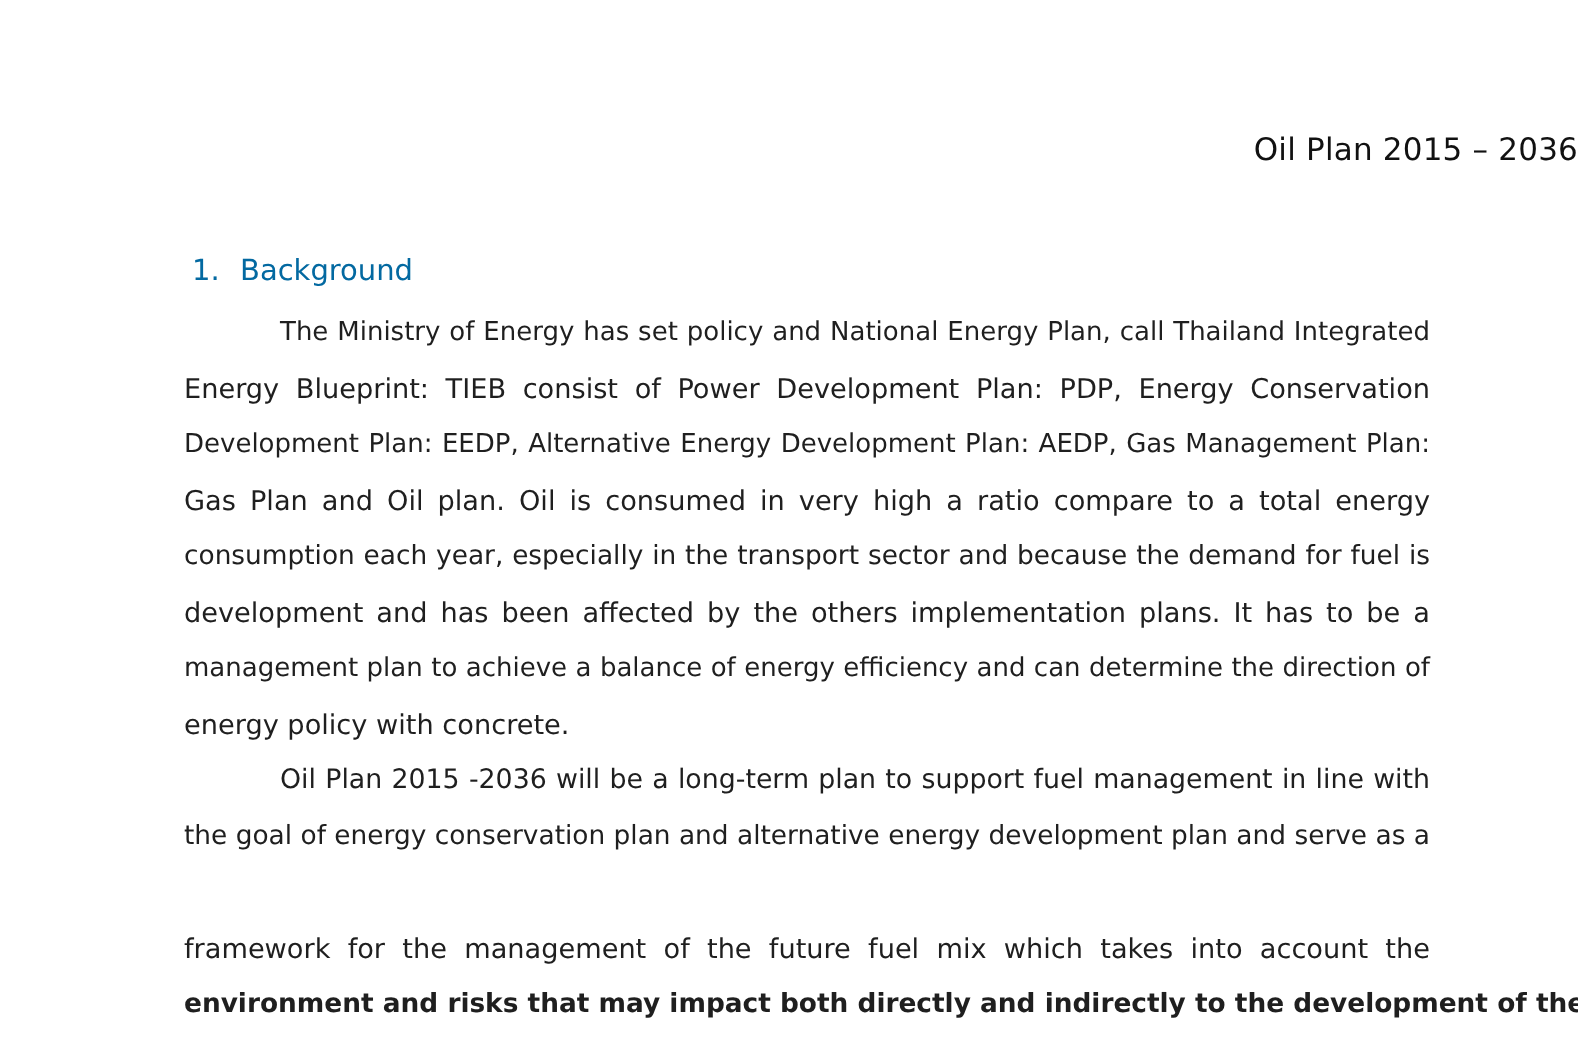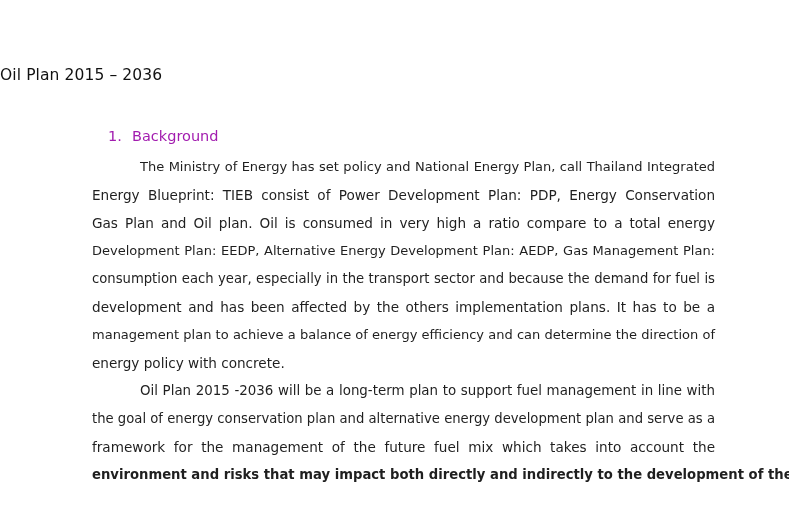--- a/index.html
+++ b/index.html
@@ -21,32 +21,32 @@
       top: 0;
       width: 789px;
       height: 525px;
       background: #ffffff;
     }
     .title {
       position: absolute;
       top: 66px;
       left: 0;
       width: 789px;
-      text-align: left;
+      text-align: right;
       font-size: 15.5px;
       font-weight: normal;
       letter-spacing: 0.1px;
       color: #111111;
     }
     .heading {
       position: absolute;
       top: 128px;
-      left: 108px;
+      left: 96px;
       font-size: 14.5px;
-      color: #a21caf;
+      color: #0369a1;
     }
     .heading .num {
       display: inline-block;
       width: 24px;
     }
     .body-lines {
       position: absolute;
       left: 92px;
       top: 155px;
       width: 623px;
@@ -76,28 +76,28 @@
   <div class="title">Oil Plan 2015 – 2036</div>
 
   <div class="heading">
     <span class="num">1.</span><span>Background</span>
   </div>
 
   <div class="body-lines">
     <div>
       <div class="line indent" style="font-size: 13px;">The Ministry of Energy has set policy and National Energy Plan, call Thailand Integrated</div>
       <div class="line" style="font-size: 13.6px;">Energy Blueprint: TIEB consist of Power Development Plan: PDP, Energy Conservation</div>
+      <div class="line" style="font-size: 13px;">Development Plan: EEDP, Alternative Energy Development Plan: AEDP, Gas Management Plan:</div>
       <div class="line" style="font-size: 13.6px;">Gas Plan and Oil plan.  Oil is consumed in very high a ratio compare to a total energy</div>
-      <div class="line" style="font-size: 13px;">Development Plan: EEDP, Alternative Energy Development Plan: AEDP, Gas Management Plan:</div>
       <div class="line" style="font-size: 13.2px;">consumption each year, especially in the transport sector and because the demand for fuel is</div>
       <div class="line" style="font-size: 13.6px;">development and has been affected by the others implementation plans. It has to be a</div>
       <div class="line" style="font-size: 13px;">management plan to achieve a balance of energy efficiency and can determine the direction of</div>
       <div class="line last" style="font-size: 13.6px;">energy policy with concrete.</div>
     </div>
     <div>
       <div class="line indent" style="font-size: 13.4px;">Oil Plan 2015 -2036 will be a long-term plan to support fuel management in line with</div>
       <div class="line" style="font-size: 13.2px;">the goal of energy conservation plan and alternative energy development plan and serve as a</div>
-      <div class="line" style="font-size: 13.6px;">framework for the management of the future fuel mix which takes into account the</div>
+      <div class="line" style="font-size: 13.6px; margin-top: 28px;">framework for the management of the future fuel mix which takes into account the</div>
       <div class="line" style="font-size: 13.2px; font-weight: bold;">environment and risks that may impact both directly and indirectly to the development of the</div>
     </div>
   </div>
 
 </div>
 
 </body></html>

